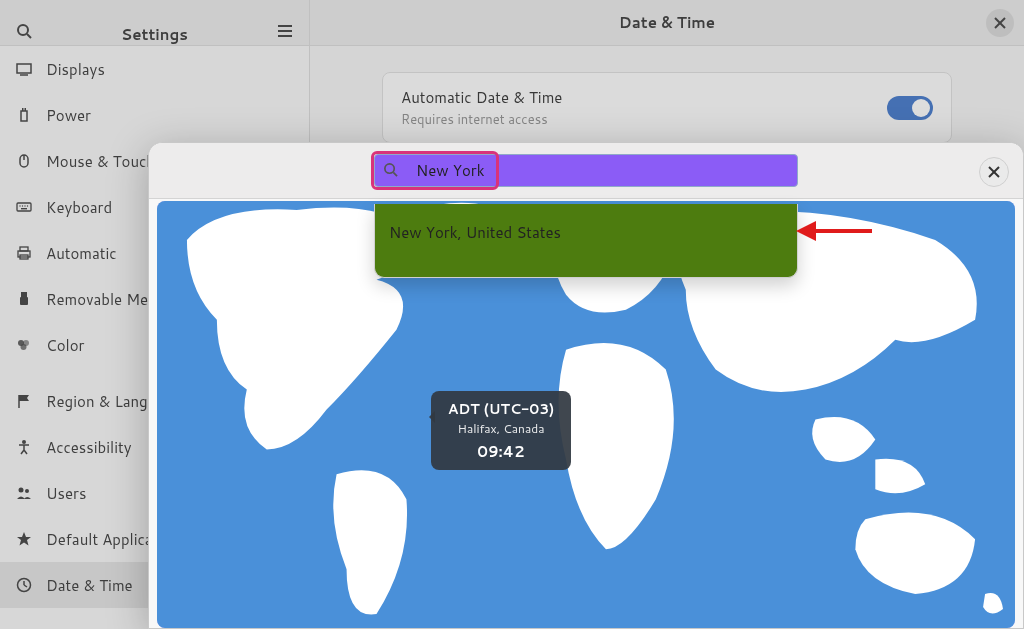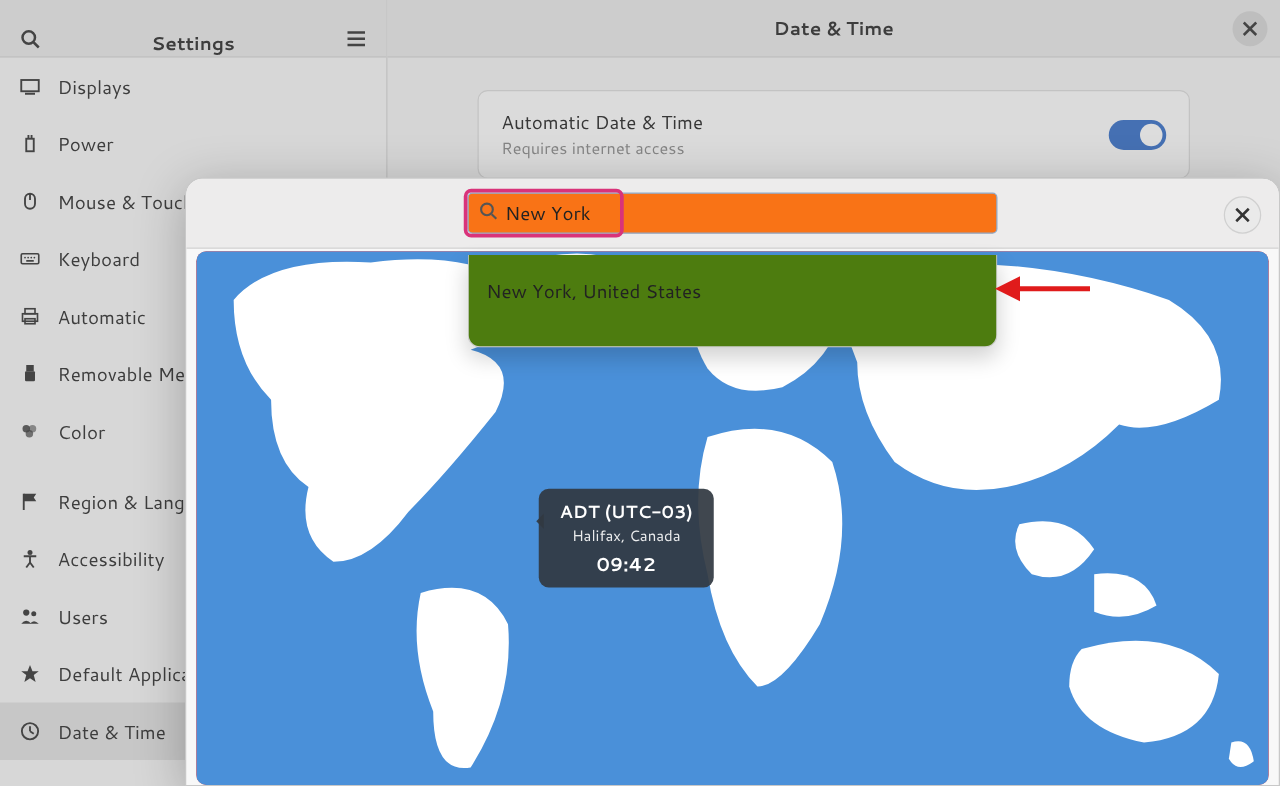--- a/index.html
+++ b/index.html
@@ -22,28 +22,28 @@
     .main-header .close { position:absolute; right:10px; top:9px; width:28px; height:28px; border-radius:50%; background:#d6d6d6; display:flex; align-items:center; justify-content:center; color:#333; cursor:pointer; }
     .card { margin:26px 72px 0 72px; border:1px solid #dcdcdc; border-radius:8px; background:#fdfdfd; padding:14px 18px; display:flex; align-items:center; }
     .card .texts .t1 { font-size:15px; color:#222; }
     .card .texts .t2 { font-size:13px; color:#8a8a8a; margin-top:2px; }
     .switch { width:46px; height:24px; border-radius:12px; background:#2f6fd1; position:relative; margin-left:auto; cursor:pointer; }
     .switch::after { content:""; position:absolute; right:3px; top:3px; width:18px; height:18px; background:#fff; border-radius:50%; }
     
     .dialog { position:absolute; left:148px; top:142px; width:876px; height:487px; background:#f8f8f8; border:1px solid #c8c8c8; border-top-left-radius:14px; border-top-right-radius:14px; box-shadow:0 8px 40px rgba(0,0,0,0.25); z-index:10; overflow:hidden; }
     .dialog-header { height:56px; display:flex; align-items:center; justify-content:center; position:relative; background:#edecec; border-bottom:1px solid #d4d4d4; }
     .search-wrap { position:relative; }
-    .search-box { width:424px; height:33px; border:1px solid #8fa9c9; background:#f97316; border-radius:4px; display:flex; align-items:center; padding:0 8px; gap:6px; }
+    .search-box { width:424px; height:33px; border:1px solid #8fa9c9; background:#8b5cf6; border-radius:4px; display:flex; align-items:center; padding:0 8px; gap:18px; }
     .search-box input { flex:1; border:none; background:transparent; outline:none; font-size:15px; color:#222; }
     .hl { position:absolute; left:-3px; top:-3px; width:128px; height:39px; border:3px solid #d9337a; border-radius:6px; pointer-events:none; }
     .dialog-close { position:absolute; right:14px; top:14px; width:30px; height:30px; border-radius:50%; background:#eaeaea; border:1px solid #d0d0d0; display:flex; align-items:center; justify-content:center; color:#333; cursor:pointer; font-weight:bold; }
     .dropdown { position:absolute; left:calc(50% - 212px); top:50px; width:424px; background:#4d7c0f; border:1px solid #d0d0d0; border-top:none; border-radius:0 0 10px 10px; box-shadow:0 8px 18px rgba(0,0,0,0.18); padding:10px 0 26px 0; z-index:20; }
     .dropdown-item { padding:8px 14px; font-size:15px; color:#222; cursor:pointer; }
     .arrow { position:absolute; left:420px; top:64px; z-index:30; }
-    .map { position:absolute; left:8px; right:8px; top:58px; bottom:0; border-radius:8px; background:#ef4444; overflow:hidden; }
+    .map { position:absolute; left:8px; right:8px; top:58px; bottom:0; border-radius:8px; background:#c4b5fd; overflow:hidden; }
     .map svg { position:absolute; inset:0; width:100%; height:100%; }
     .pin { position:absolute; left:240px; top:212px; z-index:15; }
     .tip { position:absolute; left:274px; top:190px; background:rgba(50,57,66,0.93); color:#fff; border-radius:8px; padding:8px 14px; text-align:center; z-index:15; min-width:140px; }
     .tip .l1 { font-weight:700; font-size:14px; }
     .tip .l2 { font-size:12px; opacity:.9; margin-top:1px; }
     .tip .l3 { font-weight:700; font-size:15px; margin-top:4px; }
     .tip::before { content:""; position:absolute; left:-8px; top:20px; border:6px solid transparent; border-right-color:rgba(50,57,66,0.93); }
   </style>
 </head>
 <body>

